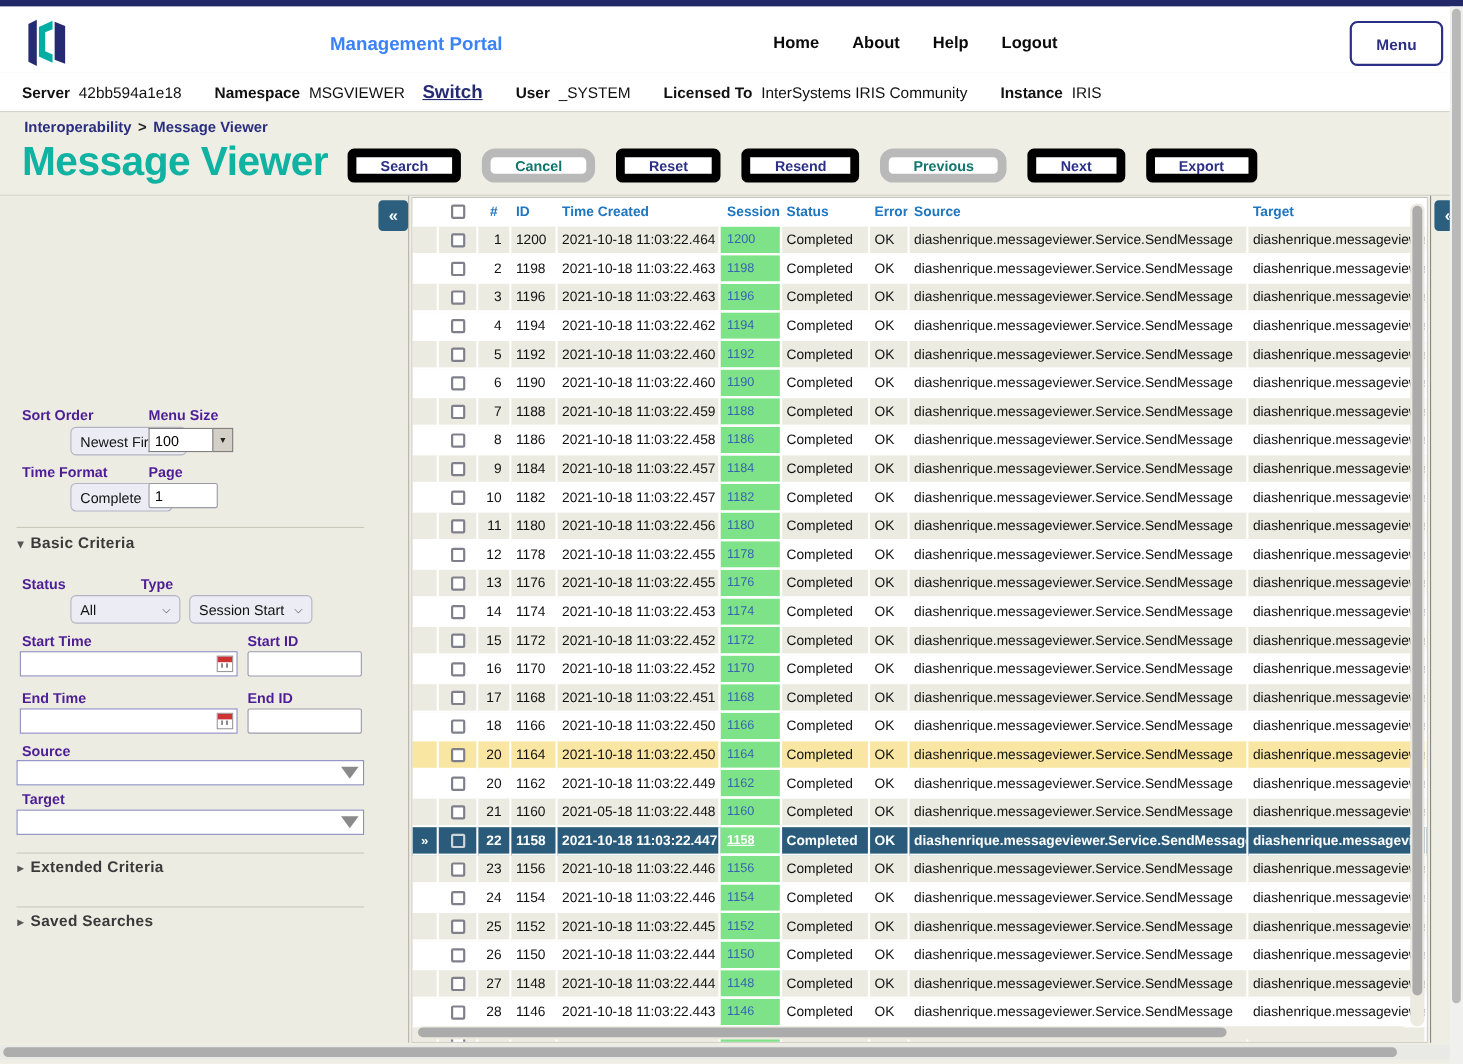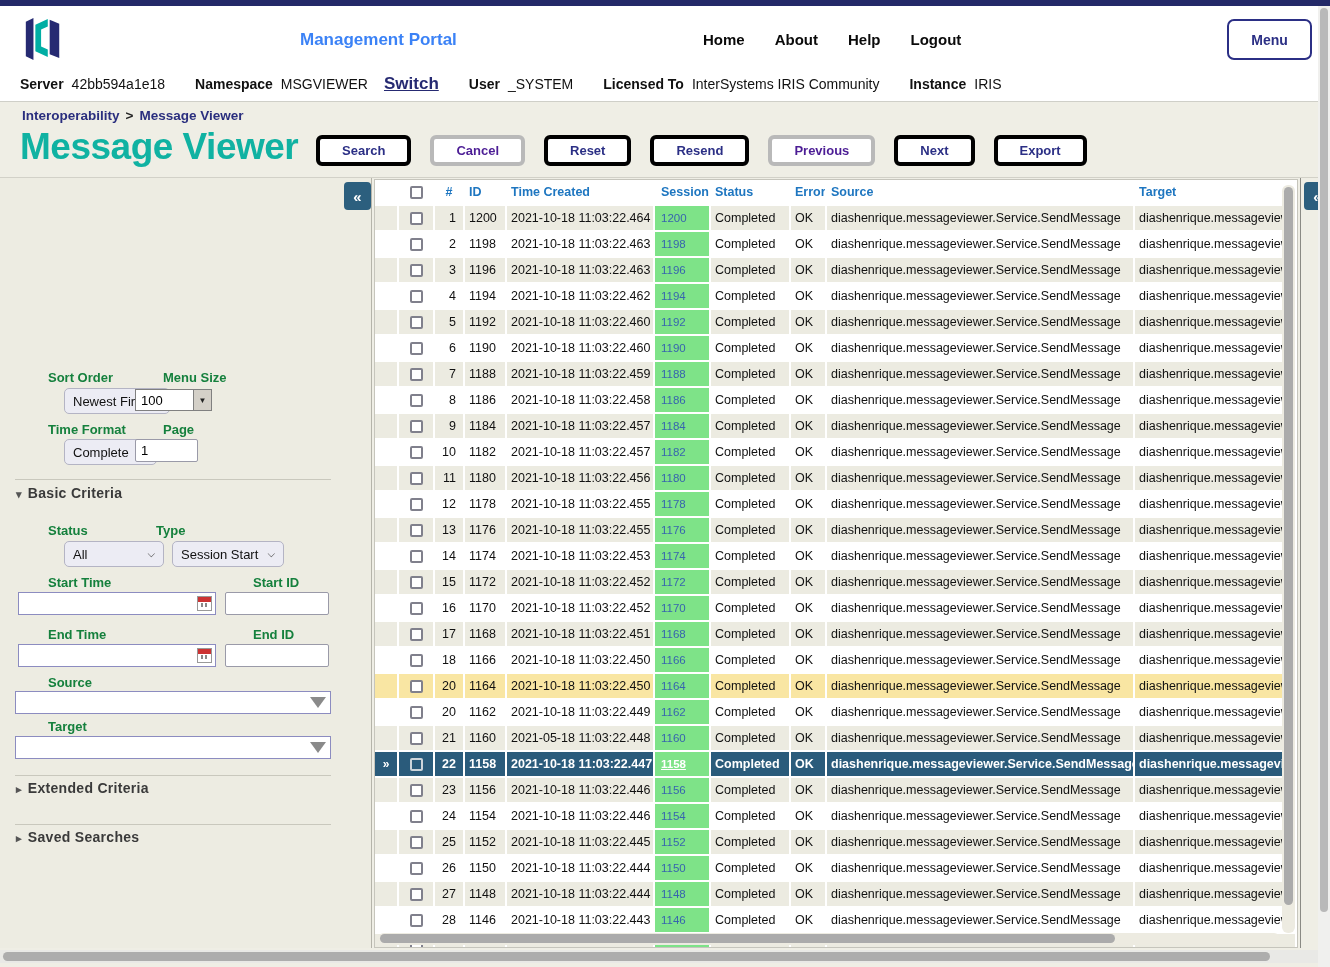--- a/index.html
+++ b/index.html
@@ -24,28 +24,28 @@
     border-bottom:1px solid #cfcfc8; display:flex; align-items:center; padding-left:20px; font-size:14px; color:#111; }
   .infobar .lbl { font-weight:bold; margin-right:8px; }
   .infobar .val { margin-right:30px; }
   .infobar a.switch { color:#262a72; font-weight:bold; font-size:17px; text-decoration:underline; margin:0 30px 0 -14px; cursor:pointer; }
 
   
   .breadcrumb { position:absolute; left:22px; top:108px; font-size:13.5px; font-weight:bold; color:#2a2e7e; }
   .breadcrumb .sep { color:#222; margin:0 6px; }
   .page-title { position:absolute; left:20px; top:126px; font-size:37px; font-weight:bold; color:#10b2a2; letter-spacing:-0.5px; }
   .toolbar { position:absolute; left:316px; top:135px; display:flex; gap:19px; }
-  .tbtn { height:31px; padding:0 22px; background:#fff; border:4px solid #000000; border-radius:6px;
+  .tbtn { height:31px; padding:0 22px; background:#fff; border:8px solid #000000; border-radius:6px;
     color:#2b2f85; font-weight:bold; font-size:13px; cursor:pointer; }
-  .tbtn.disabled { border-color:#b9b9b9; color:#4c1d95; cursor:default; }
+  .tbtn.disabled { border-color:#b9b9b9; color:#0f766e; cursor:default;border-radius:12px; }
   .rule-top { position:absolute; left:0; top:177px; width:1330px; height:1px; background:#d2d1c8; }
 
   
   .sidebar { position:absolute; left:0; top:178px; width:372px; height:770px; background:#edece2; border-right:1px solid #b5b4aa; }
-  .sb-label { position:absolute; font-size:13px; font-weight:bold; color:#15803d;margin-left:28px; }
+  .sb-label { position:absolute; font-size:13px; font-weight:bold; color:#4c1d95; }
   .sb-select { position:absolute; height:23px; background:#ececf4; border:1px solid #b4b4c4; border-radius:5px;
     font-size:13px; color:#111; display:flex; align-items:center; padding:12px 8px; cursor:pointer;margin-left:44px; }
   .sb-select .chev { margin-left:auto; font-size:10px; color:#444; padding-left:8px; }
   .sb-input { position:absolute; height:23px; background:#fff; border:1px solid #9a9aa8; border-radius:2px;
     font-size:13px; padding:0 5px; font-family:"Liberation Sans",sans-serif; }
   .combo-classic { position:absolute; height:22px; display:flex; }
   .combo-classic .cc-text { width:58px; height:22px; background:#fff; border:1px solid #808080; border-right:none;
     font-size:13px; padding:0 5px; display:flex; align-items:center; }
   .combo-classic .cc-btn { width:19px; height:22px; background:#d4d0c8; border:1px solid #808080;
     font-size:8px; color:#222; display:flex; align-items:center; justify-content:center; cursor:pointer; }

